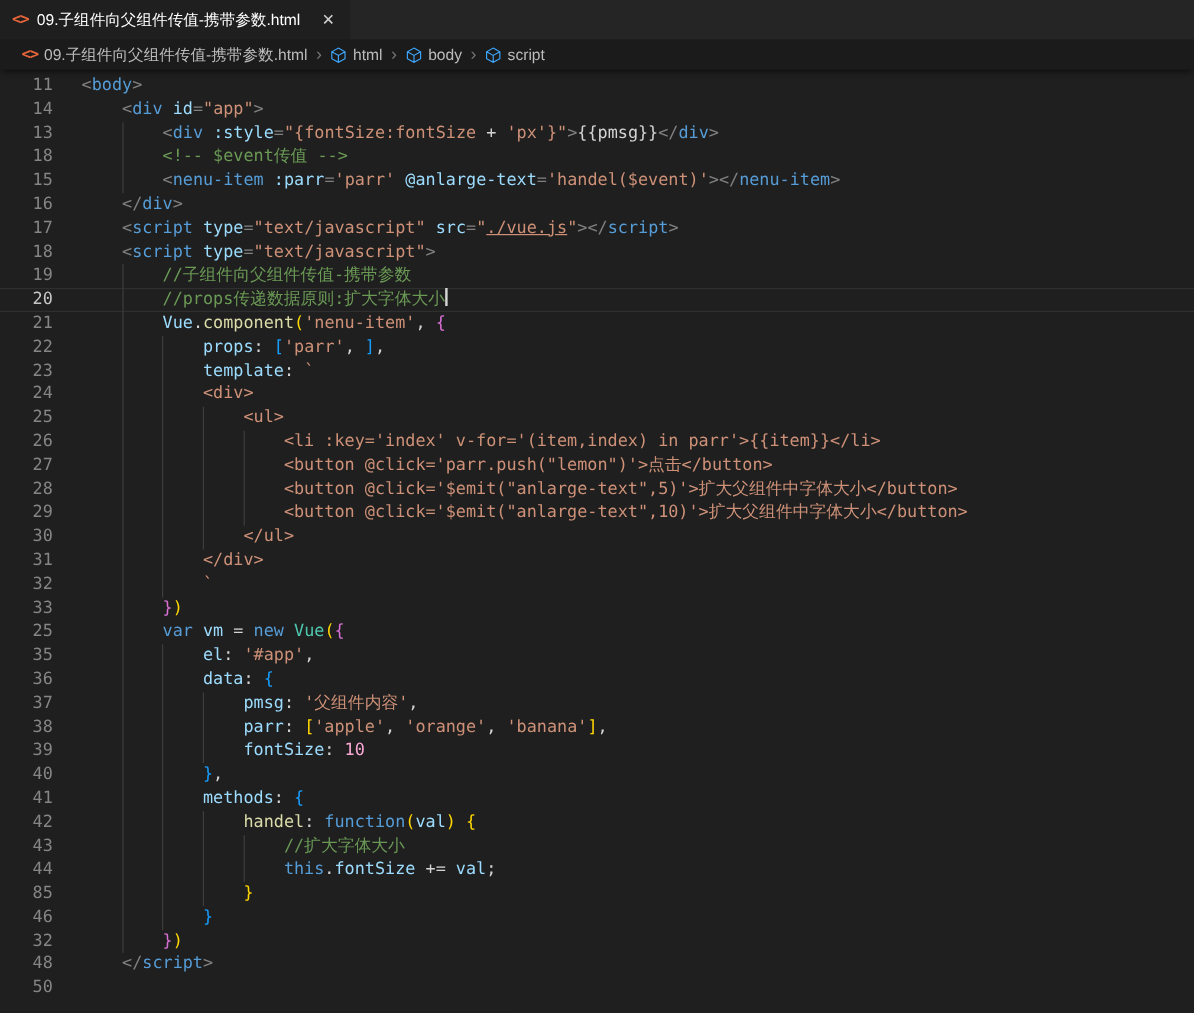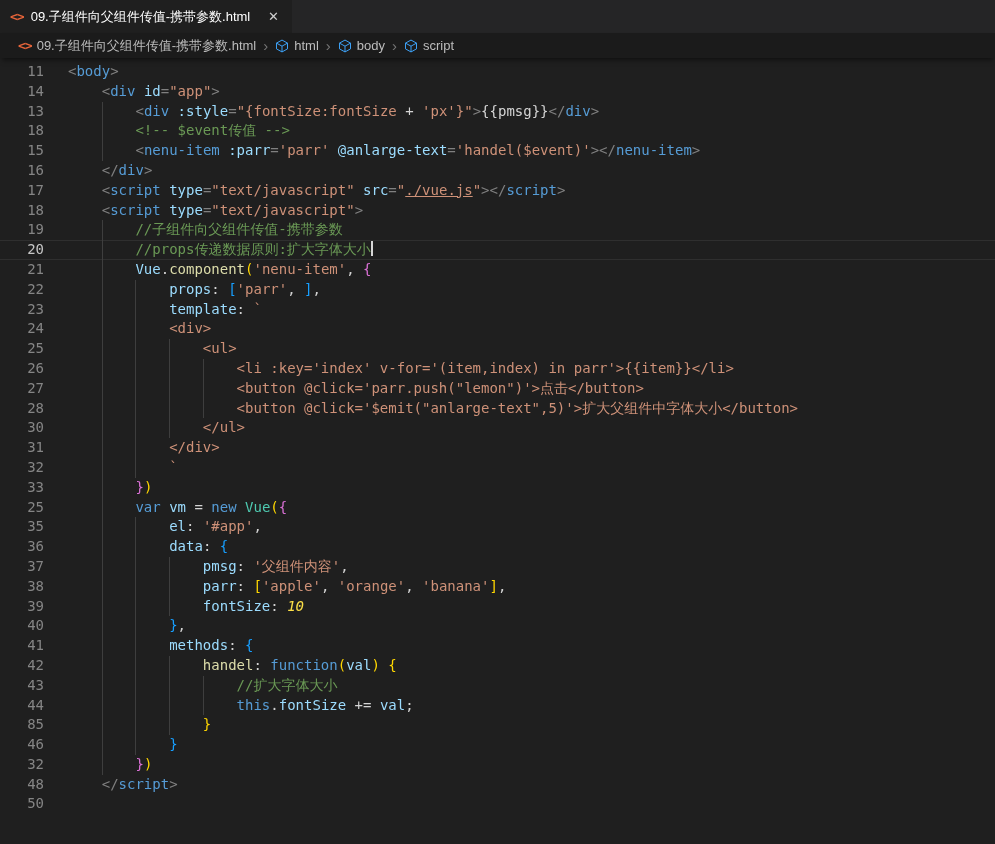--- a/index.html
+++ b/index.html
@@ -38,21 +38,21 @@
 
   
   .tk-p  { color:#808080; }
   .tk-t  { color:#569cd6; }
   .tk-a  { color:#9cdcfe; }
   .tk-s  { color:#ce9178; }
   .tk-su { color:#ce9178; text-decoration:underline; }
   .tk-c  { color:#6a9955; }
   .tk-k  { color:#569cd6; }
   .tk-f  { color:#dcdcaa; }
-  .tk-n  { color:#fde047;font-style:italic; }
+  .tk-n  { color:#f9a8d4; }
   .tk-v  { color:#9cdcfe; }
   .tk-ty { color:#4ec9b0; }
   .tk-w  { color:#d4d4d4; }
   .tk-b1 { color:#ffd700; }
   .tk-b2 { color:#da70d6; }
   .tk-b3 { color:#179fff; }
 </style>
 </head>
 <body>
 
@@ -166,20 +166,24 @@
       </div>
       <div class="row">
         <div class="ln">27</div>
         <div class="code"><i class="guide" style="left: 33.72px;"></i><i class="guide" style="left: 67.44px;"></i><i class="guide" style="left: 101.16px;"></i><i class="guide" style="left: 134.88px;"></i><span class="tk-w">                    </span><span class="tk-s">&lt;button @click='parr.push("lemon")'&gt;点击&lt;/button&gt;</span></div>
       </div>
       <div class="row">
         <div class="ln">28</div>
         <div class="code"><i class="guide" style="left: 33.72px;"></i><i class="guide" style="left: 67.44px;"></i><i class="guide" style="left: 101.16px;"></i><i class="guide" style="left: 134.88px;"></i><span class="tk-w">                    </span><span class="tk-s">&lt;button @click='$emit("anlarge-text",5)'&gt;扩大父组件中字体大小&lt;/button&gt;</span></div>
       </div>
       <div class="row">
+        <div class="ln">29</div>
+        <div class="code"><i class="guide" style="left: 33.72px;"></i><i class="guide" style="left: 67.44px;"></i><i class="guide" style="left: 101.16px;"></i><i class="guide" style="left: 134.88px;"></i><span class="tk-w">                    </span><span class="tk-s">&lt;button @click='$emit("anlarge-text",10)'&gt;扩大父组件中字体大小&lt;/button&gt;</span></div>
+      </div>
+      <div class="row">
         <div class="ln">30</div>
         <div class="code"><i class="guide" style="left: 33.72px;"></i><i class="guide" style="left: 67.44px;"></i><i class="guide" style="left: 101.16px;"></i><span class="tk-w">                </span><span class="tk-s">&lt;/ul&gt;</span></div>
       </div>
       <div class="row">
         <div class="ln">31</div>
         <div class="code"><i class="guide" style="left: 33.72px;"></i><i class="guide" style="left: 67.44px;"></i><span class="tk-w">            </span><span class="tk-s">&lt;/div&gt;</span></div>
       </div>
       <div class="row">
         <div class="ln">32</div>
         <div class="code"><i class="guide" style="left: 33.72px;"></i><i class="guide" style="left: 67.44px;"></i><span class="tk-w">            </span><span class="tk-s">`</span></div>

